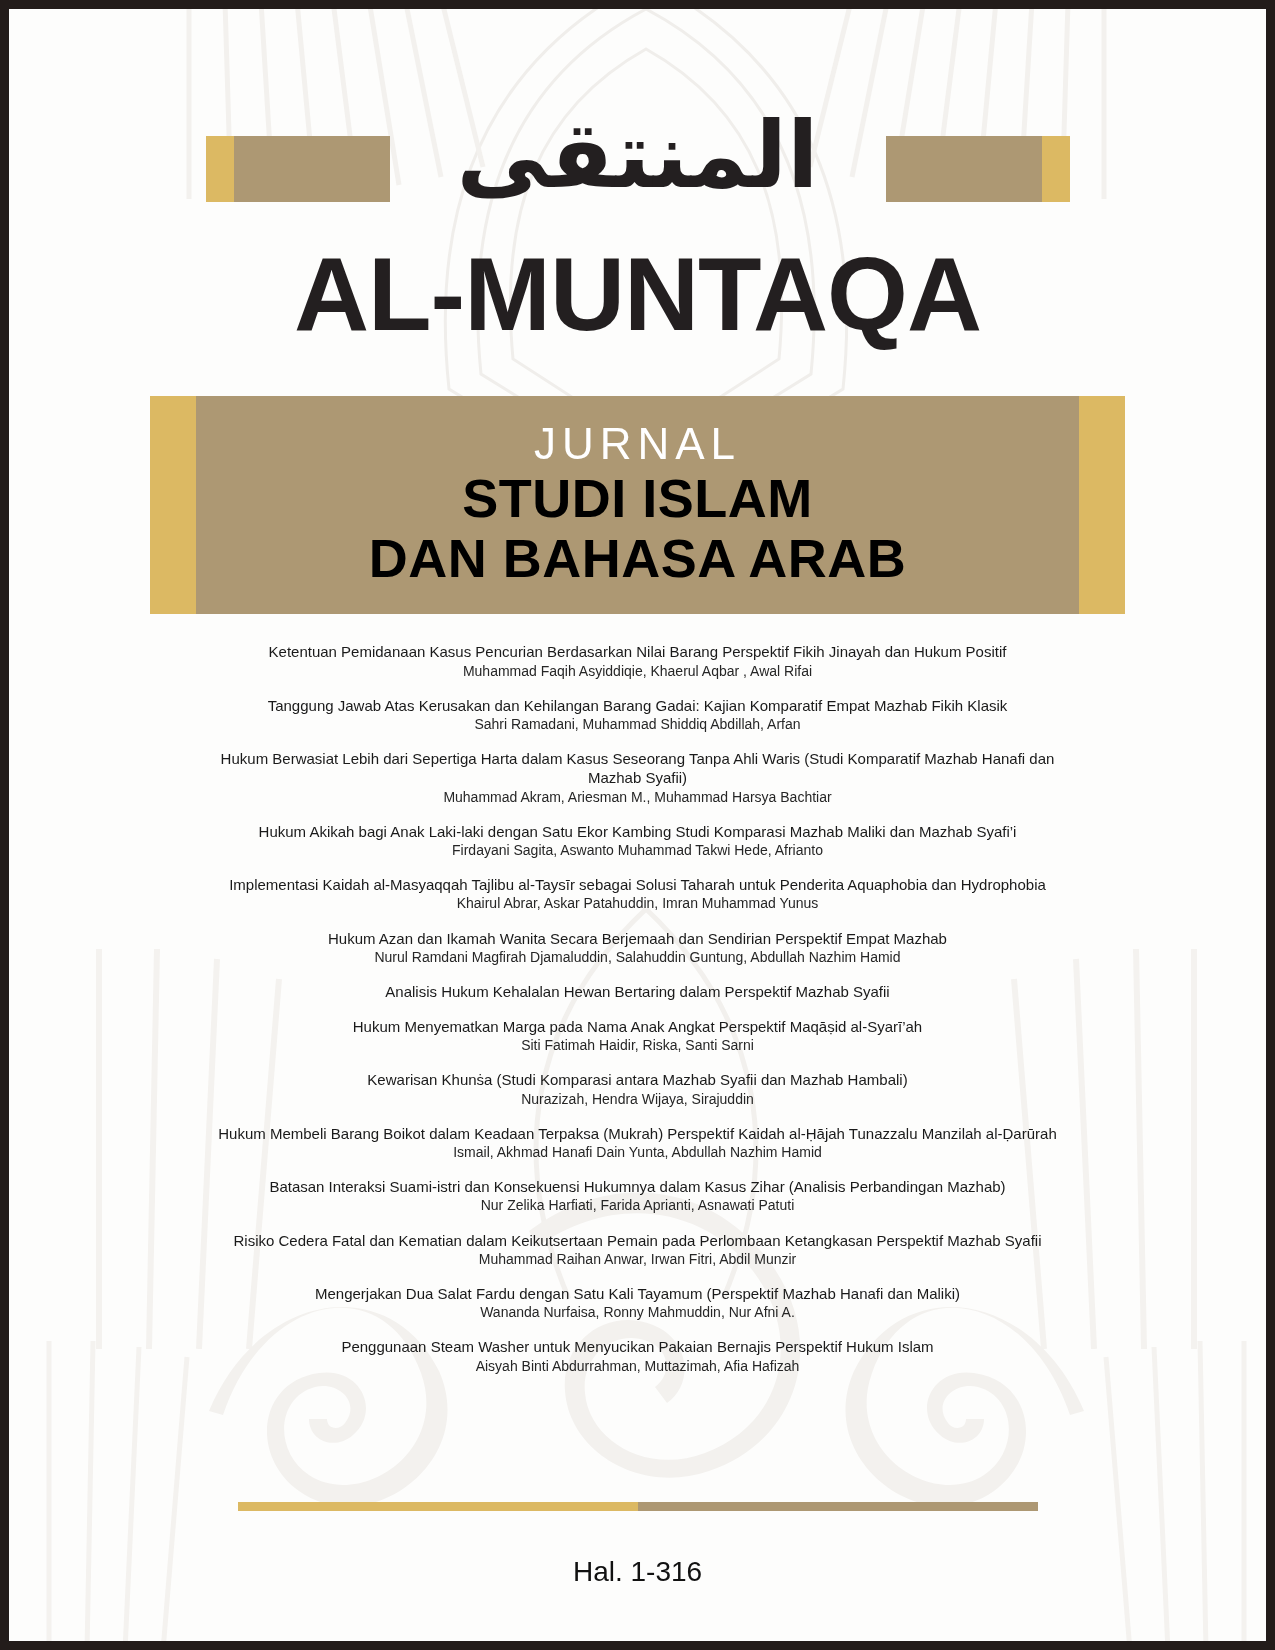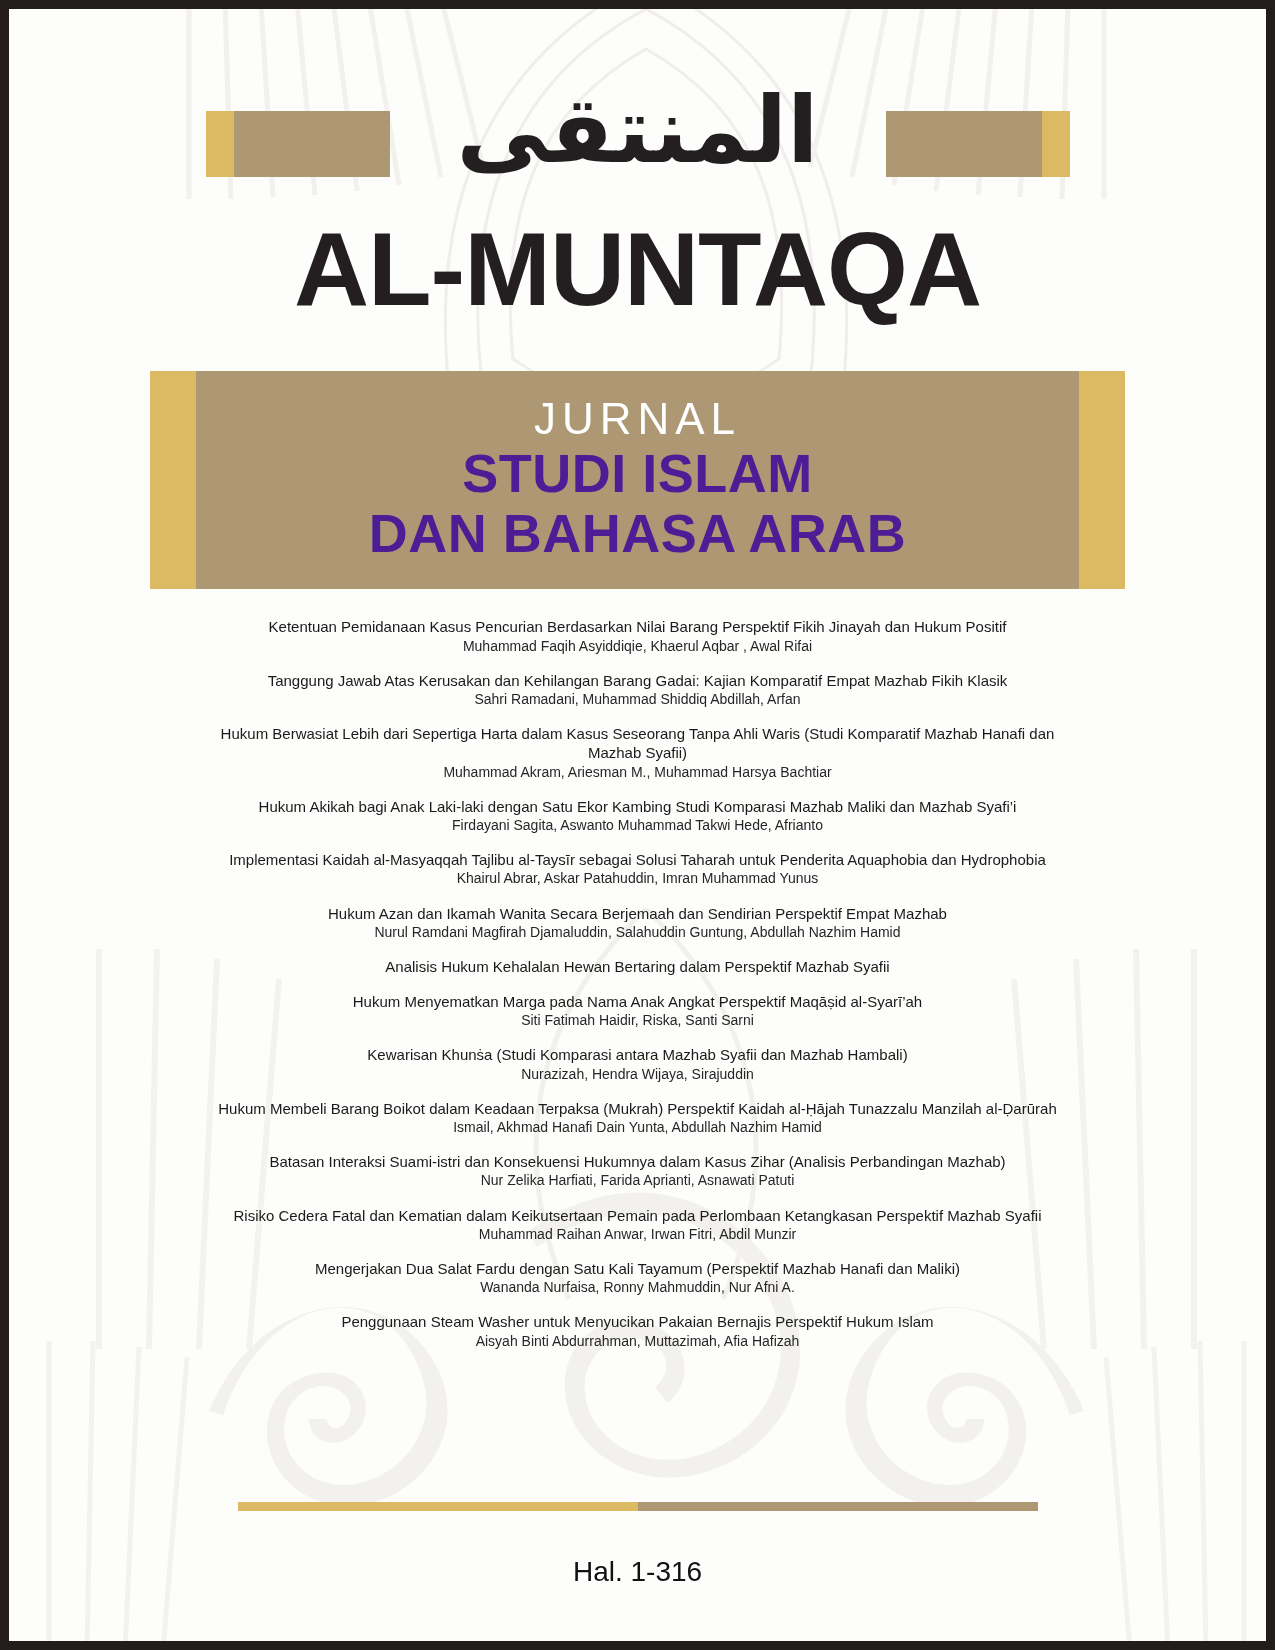--- a/index.html
+++ b/index.html
@@ -39,21 +39,21 @@
     pointer-events: none;
     opacity: 1;
   }
   .wm-top   { top: -40px;  height: 560px; }
   .wm-bot   { bottom: -10px; height: 540px; }
   .wm-mid   { top: 820px;  height: 520px; }
 
   
   .masthead {
     position: relative;
-    padding-top: 94px;
+    padding-top: 119px;
     text-align: center;
   }
   .arabic-row {
     position: relative;
     height: 96px;
     margin: 0 auto;
     width: 880px;
   }
   .bar {
     position: absolute;
@@ -120,21 +120,21 @@
     z-index: 2;
     color: #ffffff;
     font-size: 44px;
     font-weight: 400;
     letter-spacing: 6px;
     line-height: 1.08;
   }
   .sub-line {
     position: relative;
     z-index: 2;
-    color: #4c1d95;
+    color: #000000;
     font-size: 54px;
     font-weight: 700;
     letter-spacing: 0.5px;
     line-height: 1.12;
   }
 
   
   .articles {
     position: relative;
     z-index: 3;

